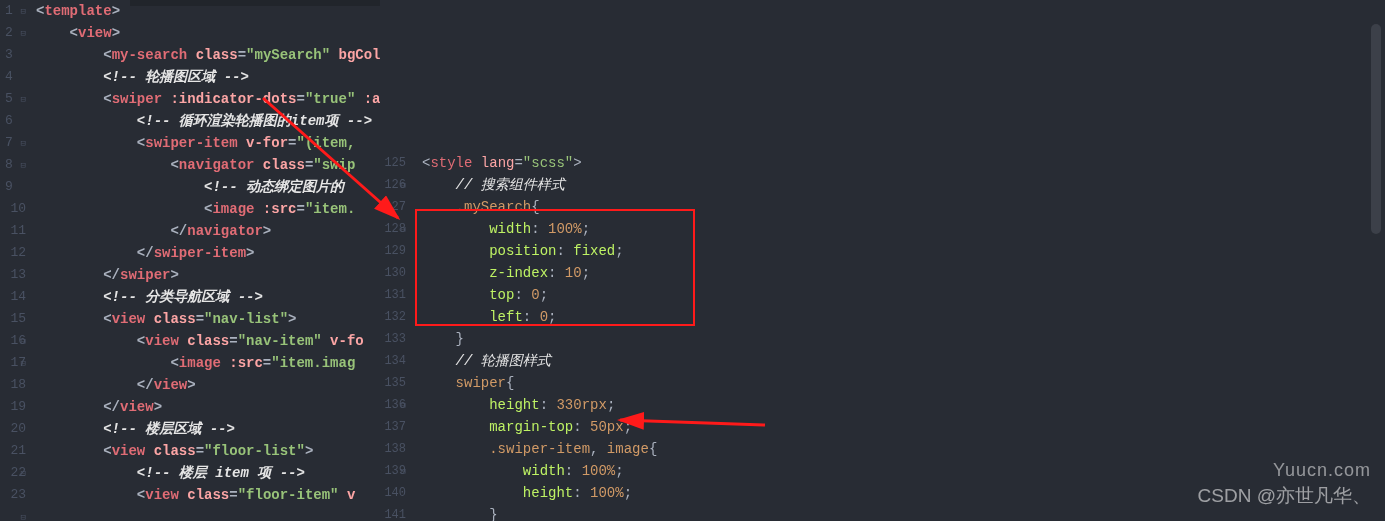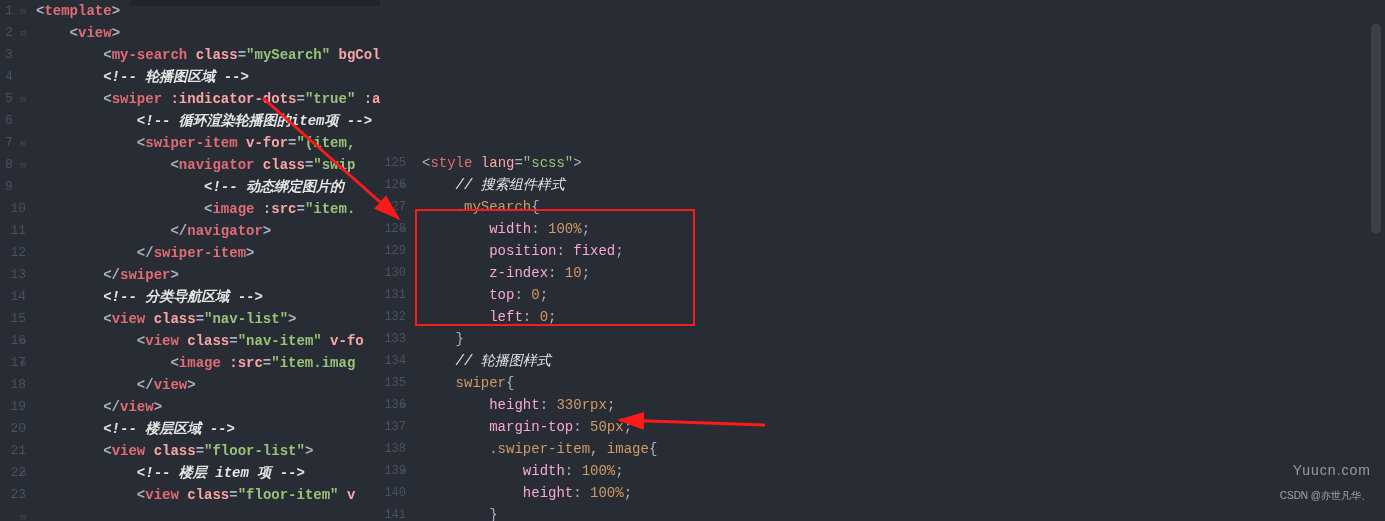--- a/index.html
+++ b/index.html
@@ -36,21 +36,21 @@
     font-size: 12px;
   }
   .code-left { position: absolute; left: 40px; top: 0; right: 0; white-space: pre; overflow: hidden; font-weight: bold; }
   .code-right { position: absolute; left: 40px; top: 0; right: 0; white-space: pre; }
   .line { height: 22px; }
   .tag { color: #e06c75; }
   .attr { color: #fca5a5; }
   .str { color: #98c379; }
   .punct { color: #abb2bf; }
   .cmt { color: #e5e5e5; font-style: italic; }
-  .prop { color: #f9a8d4; }
+  .prop { color: #bef264; }
   .num { color: #d19a66; }
   .sel { color: #d19a66; }
   
   .red-box {
     position: absolute;
     border: 2px solid #ff1a1a;
     left: 415px;
     top: 209px;
     width: 280px;
     height: 117px;
@@ -72,30 +72,30 @@
     width: 160px;
     height: 30px;
     pointer-events: none;
   }
   .watermark1 {
     position: absolute;
     right: 14px;
     bottom: 40px;
     color: rgba(255,255,255,0.5);
     font-family: sans-serif;
-    font-size: 14px;
+    font-size: 18px;
     letter-spacing: 1px;
   }
   .watermark2 {
     position: absolute;
     right: 14px;
     bottom: 14px;
     color: rgba(255,255,255,0.55);
     font-family: sans-serif;
-    font-size: 10px;
+    font-size: 19px;
   }
   .tab-shadow {
     position: absolute;
     left: 130px;
     top: 0;
     width: 250px;
     height: 6px;
     background: #21252b;
   }
   .scrollbar-v {

